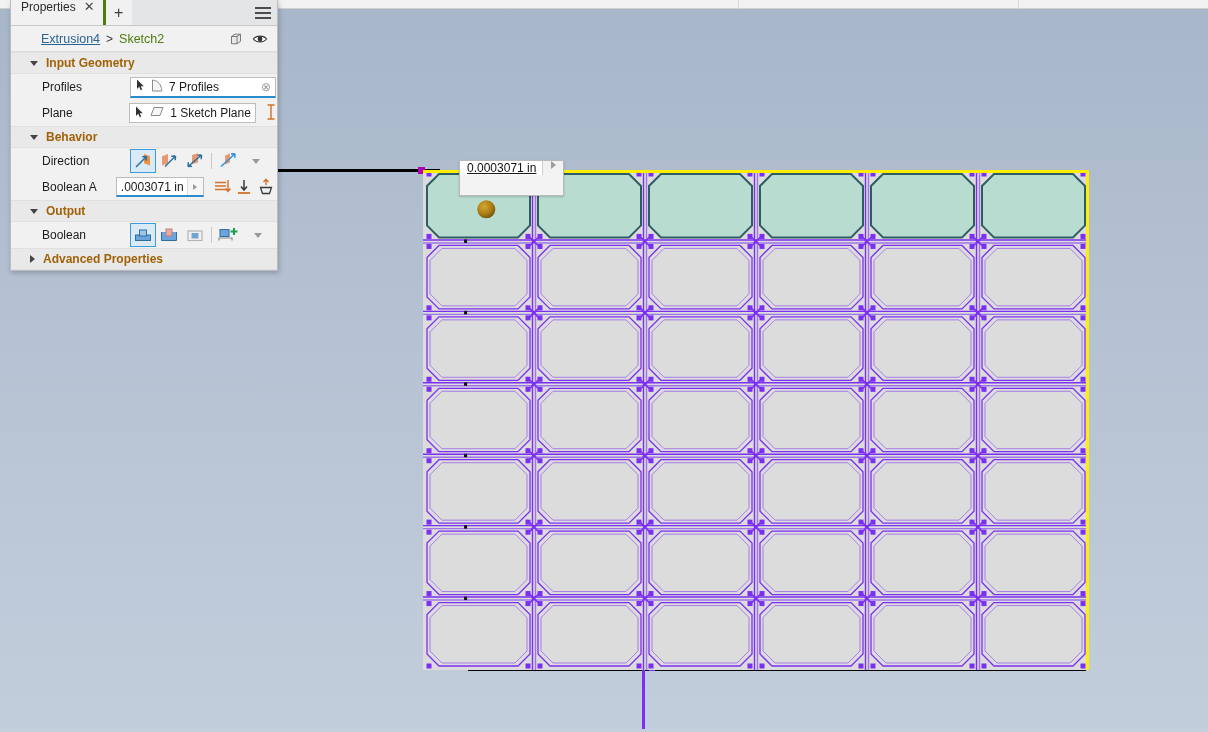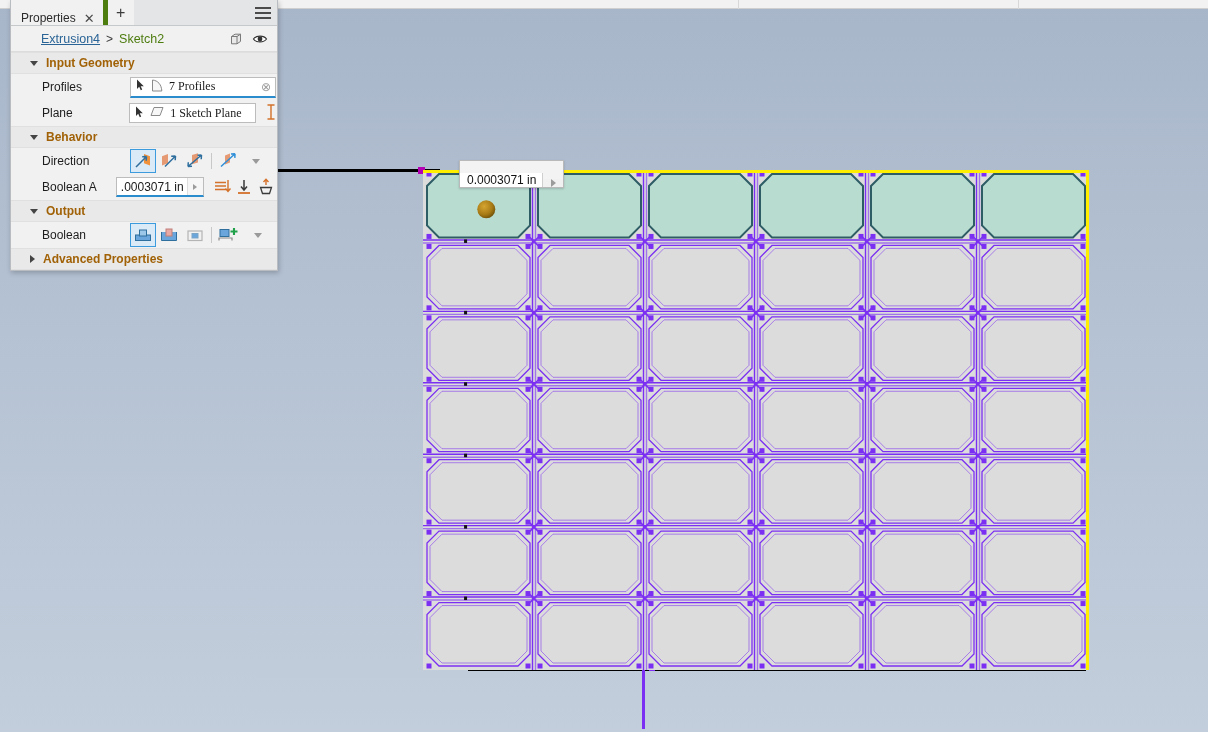--- a/index.html
+++ b/index.html
@@ -36,25 +36,26 @@
     background: #dcdcdc;
   }
   #sketch-svg { position: absolute; left: 0; top: 0; }
 
   
   #leader-svg { position: absolute; left: 0; top: 0; }
 
   
   #dim-box {
     position: absolute; left: 459px; top: 160px;
-    height: 28px;
-    display: flex; align-items: flex-end;
+    height: 36px;
+    display: flex; align-items: flex-start;
     background: #f3f3f3;
     border: 1px solid #b9b9b9;
     box-shadow: 0 1px 2px rgba(0,0,0,.18);
+    text-decoration: underline;
   }
   #dim-value {
     background: #ffffff;
     padding: 0 6px 0 7px;
     display: flex; align-items: center;
     font-size: 12px; color: #111;
     border-right: 1px solid #cfcfcf;
     white-space: nowrap;
   }
   #dim-caret {
@@ -80,24 +81,24 @@
   }
 
   
   #tabbar {
     display: flex; align-items: stretch;
     height: 26px;
     background: #e3e5e7;
     border-bottom: 1px solid #c6c9cc;
   }
   #tab-properties {
-    display: flex; align-items: flex-end; gap: 8px;
+    display: flex; align-items: flex-start; gap: 8px;
     padding: 0 8px 0 10px;
     background: #f1f1f1;
-    border-right: 5px solid #4d7c0f;
+    border-right: 3px solid #4d7c0f;
     font-size: 12px;
     color: #2b2b2b;
     cursor: default;
   }
   #tab-close {
     font-size: 13px; color: #4a4a4a; line-height: 1;
     font-family: "DejaVu Sans", sans-serif;
   }
   #tab-add {
     width: 26px;
@@ -150,21 +151,21 @@
   
   .sel-field {
     display: flex; align-items: center; gap: 6px;
     height: 20px; width: 146px;
     background: #fff;
     border: 1px solid #bcbcbc;
     padding: 0 4px 0 5px;
     font-size: 12px;
   }
   .sel-field.active { border-bottom: 2px solid #2b8ccd; height: 21px; }
-  .sel-text { flex: 1; font-family: Liberation Serif, serif; }
+  .sel-text { flex: 1; }
   .clear-btn { color: #9b9b9b; font-size: 12px; font-family:"DejaVu Sans",sans-serif; }
 
   
   .dist-field {
     display: flex; align-items: stretch;
     height: 20px; width: 92px;
     background: #fff;
     border: 1px solid #bcbcbc;
     border-bottom: 2px solid #2b8ccd;
   }

